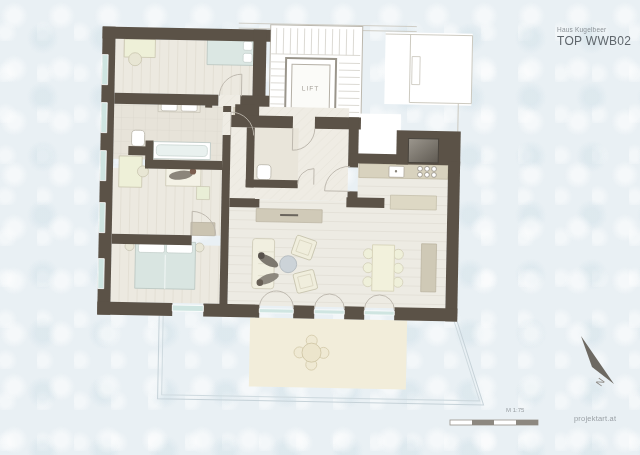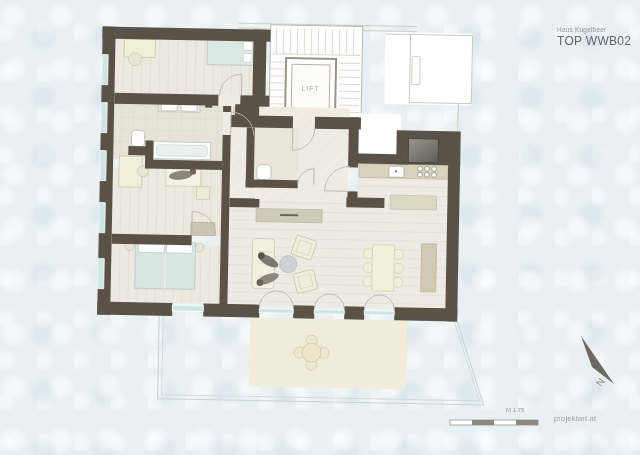--- a/index.html
+++ b/index.html
@@ -10,21 +10,21 @@
       radial-gradient(circle at 30% 30%, rgba(255,255,255,0.55) 0px, rgba(255,255,255,0.55) 6px, rgba(255,255,255,0) 14px),
       radial-gradient(circle at 70% 65%, rgba(195,216,226,0.30) 0px, rgba(195,216,226,0.30) 7px, rgba(255,255,255,0) 16px),
       radial-gradient(circle at 15% 80%, rgba(255,255,255,0.45) 0px, rgba(255,255,255,0.45) 5px, rgba(255,255,255,0) 12px);
     background-size:47px 53px, 61px 59px, 37px 41px;
     font-family:"Liberation Sans", sans-serif;
   }
   .hdr{position:absolute;left:557px;top:26px;line-height:1.15;}
   .hdr .proj{font-size:6.5px;color:#8d9398;letter-spacing:.2px;}
   .hdr .unit{font-size:12px;color:#5f666c;letter-spacing:.3px;margin-top:2px;font-weight:400;}
   .scalelabel{position:absolute;left:506px;top:407px;font-size:6px;color:#9aa0a4;}
-  .site{position:absolute;left:554px;top:414px;font-size:7.5px;color:#9ba1a6;letter-spacing:.2px;}
+  .site{position:absolute;left:574px;top:414px;font-size:7.5px;color:#9ba1a6;letter-spacing:.2px;}
   svg{position:absolute;left:0;top:0;}
 </style>
 </head>
 <body>
 
 <div class="canvas">
 
   <div class="hdr">
     <div class="proj">Haus Kugelbeer</div>
     <div class="unit">TOP WWB02</div>

